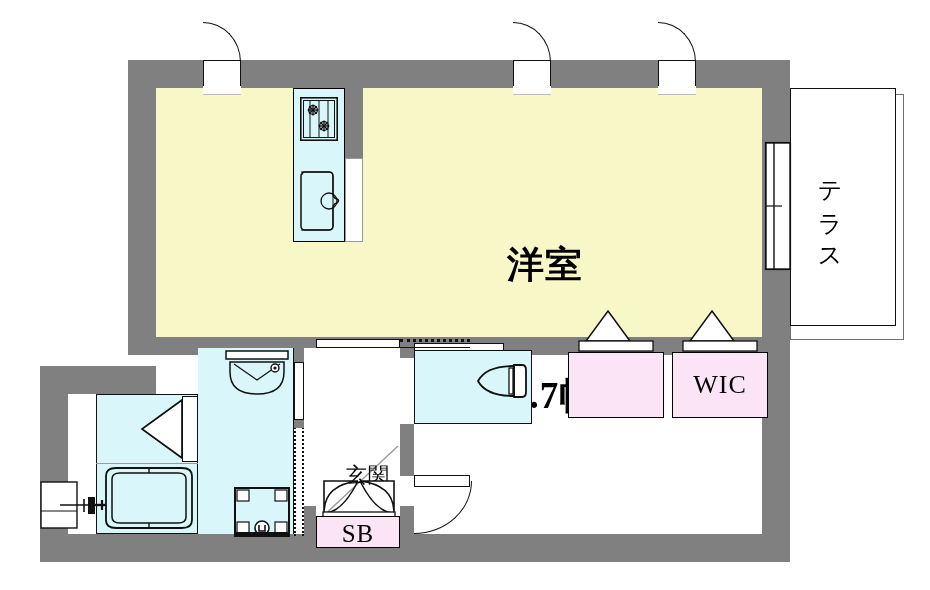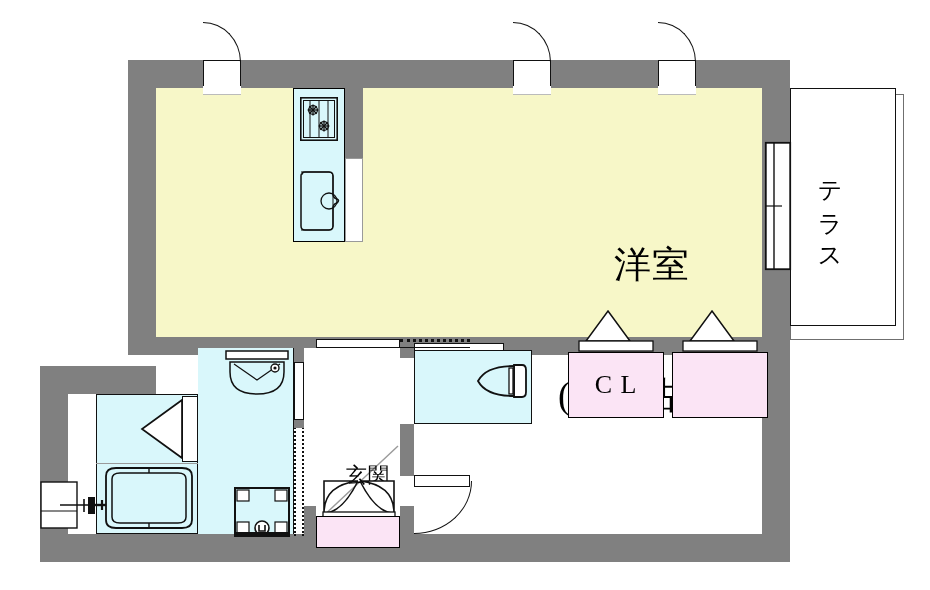--- a/index.html
+++ b/index.html
@@ -32,23 +32,22 @@
   
   .label {
     color: #000000;
     text-align: center;
     line-height: 1.18;
     white-space: pre;
     user-select: none;
   }
   .label-room {
     font-size: 37px;
-    font-weight: 400;
-    letter-spacing: 1px;
-    text-align: right;
+    font-weight: 700;
+    letter-spacing: 1px;
   }
   .label-box {
     font-size: 26px;
     letter-spacing: 1px;
   }
   .label-sb {
     font-size: 25px;
     letter-spacing: 1px;
   }
   .label-genkan {
@@ -146,23 +145,23 @@
 
   <div class="abs" style="left:765px; top:142px; width:26px; height:128px;">
     <svg width="26" height="128" viewBox="0 0 26 128">
       <rect x="0.8" y="0.8" width="24.4" height="126.4" fill="#fff" stroke="#111" stroke-width="1.8"></rect>
       <line x1="9" y1="1" x2="9" y2="127" stroke="#111" stroke-width="1.4"></line>
       <line x1="0" y1="64" x2="17" y2="64" stroke="#111" stroke-width="1.2"></line>
     </svg>
   </div>
 
   <div class="abs room-pink outline" style="left:568px; top:352px; width:96px; height:66px;"></div>
-  <div class="abs label label-box" style="left:568px; top:370px; width:96px;">C L</div>
 
   <div class="abs room-pink outline" style="left:672px; top:352px; width:96px; height:66px;"></div>
+  <div class="abs label label-box" style="left:672px; top:370px; width:96px;">WIC</div>
 
   <div class="abs" style="left:576px; top:309px; width:80px; height:46px;">
     <svg width="80" height="46" viewBox="0 0 80 46">
       <polygon points="32,2 54,32 10,32" fill="#fff" stroke="#111" stroke-width="1.5"></polygon>
       <rect x="3" y="32" width="74" height="10" fill="#fff" stroke="#111" stroke-width="1.3"></rect>
     </svg>
   </div>
 
   <div class="abs" style="left:680px; top:309px; width:80px; height:46px;">
     <svg width="80" height="46" viewBox="0 0 80 46">
@@ -259,20 +258,21 @@
     <svg width="74" height="42" viewBox="0 0 74 42">
       <path d="M2 2 L2 34 Q2 6 36 2 Z" fill="#fff" stroke="#111" stroke-width="1.6"></path>
       <path d="M72 2 L72 34 Q72 6 38 2 Z" fill="#fff" stroke="#111" stroke-width="1.6"></path>
       <path d="M2 34 Q20 34 36 2" fill="none" stroke="#111" stroke-width="1.6"></path>
       <path d="M72 34 Q54 34 38 2" fill="none" stroke="#111" stroke-width="1.6"></path>
       <rect x="1" y="33" width="72" height="8" fill="#fff" stroke="#111" stroke-width="1.3"></rect>
     </svg>
   </div>
 
   <div class="abs room-pink outline" style="left:316px; top:516px; width:84px; height:32px;"></div>
+  <div class="abs label label-sb" style="left:316px; top:519px; width:84px;">SB</div>
 
   <div class="abs room-wht" style="left:414px; top:475px; width:56px; height:12px; border:1.3px solid #111; box-sizing:border-box;"></div>
   <div class="abs arc arc-br" style="left:414px; top:481px; width:58px; height:53px;"></div>
 
   <div class="abs room-wht" style="left:316px; top:339px; width:84px; height:9px; border:1.2px solid #111; box-sizing:border-box;"></div>
   <div class="abs" style="left:400px; top:339px; width:70px; height:9px; border-top:3px dotted #111; border-bottom:1px solid #111; box-sizing:border-box;"></div>
 
   <div class="abs wall" style="left:304px; top:506px; width:12px; height:28px;"></div>
   <div class="abs wall" style="left:400px; top:424px; width:14px; height:52px;"></div>
   <div class="abs wall" style="left:400px; top:506px; width:14px; height:28px;"></div>

